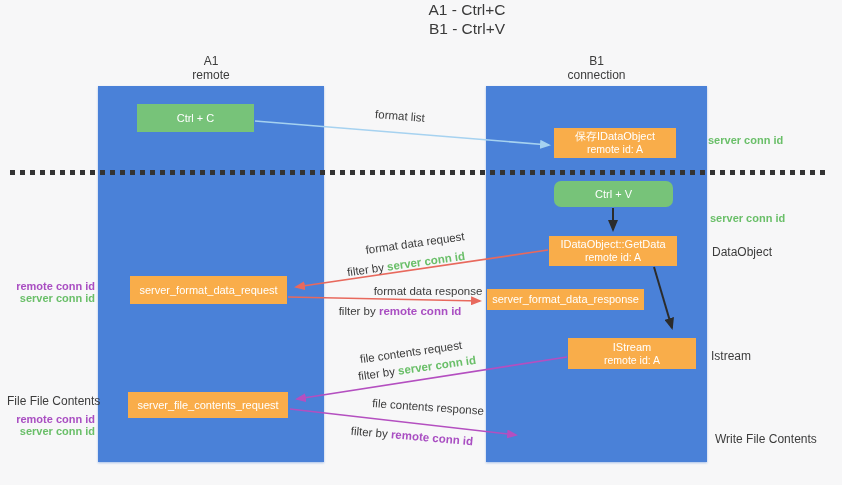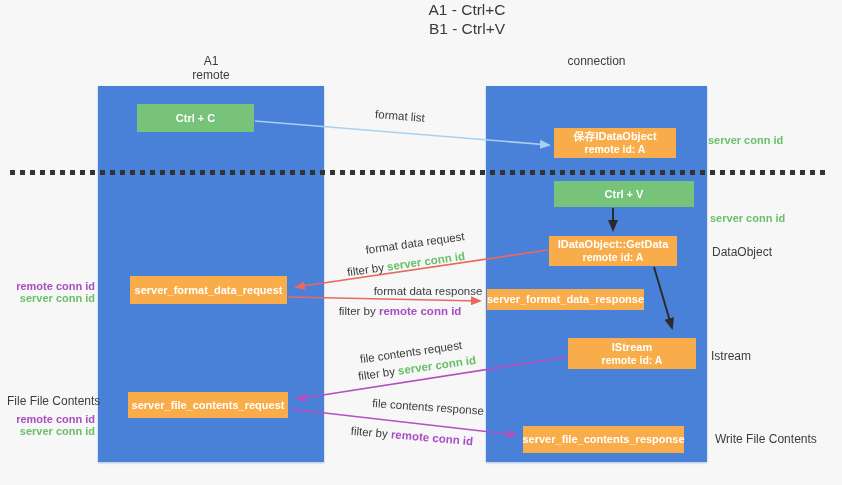--- a/index.html
+++ b/index.html
@@ -21,21 +21,21 @@
     background:#4a81d8;
     box-shadow:0 1px 2px rgba(74,129,216,.45);
   }
   .dashline{
     height:5px;
     background:repeating-linear-gradient(to right,#333333 0 5px,transparent 5px 10px);
   }
   .node{
     display:flex;flex-direction:column;align-items:center;justify-content:center;
     color:#ffffff;text-align:center;
-    font-size:11px;line-height:13px;font-weight:bold;
+    font-size:11px;line-height:13px;
   }
   .node-green{background:#77c379;}
   .node-orange{background:#f9ad4a;}
   .node .l2{font-size:10.5px;}
   .flow-label{
     white-space:nowrap;font-size:11.5px;color:#3c3c3c;
   }
   .centered{transform:translate(-50%,-50%);}
   .green-id{color:#6abf69;font-weight:bold;}
   .purple-id{color:#a94ec2;font-weight:bold;}
@@ -52,38 +52,39 @@
   <div class="abs title">
     <div>A1 - Ctrl+C</div>
     <div>B1 - Ctrl+V</div>
   </div>
 
   <div class="abs col-header" style="left:98px;top:54px;width:226px;">
     <div>A1</div>
     <div>remote</div>
   </div>
   <div class="abs col-header" style="left:486px;top:54px;width:221px;">
+    <div>B1</div>
     <div>connection</div>
   </div>
 
   <div class="abs column" style="left:98px;top:86px;width:226px;height:376px;"></div>
   <div class="abs column" style="left:486px;top:86px;width:221px;height:376px;"></div>
 
   <div class="abs dashline" style="left:10px;top:170px;width:815px;"></div>
 
   <div class="abs node node-green" style="left:137px;top:104px;width:117px;height:28px;">
     <div>Ctrl + C</div>
   </div>
 
   <div class="abs node node-orange" style="left:554px;top:128px;width:122px;height:30px;">
     <div>保存IDataObject</div>
     <div class="l2">remote id: A</div>
   </div>
 
-  <div class="abs node node-green" style="left:554px;top:181px;width:140px;height:26px;">
+  <div class="abs node node-green" style="left:554px;top:181px;width:119px;height:26px;border-radius:7px;">
     <div>Ctrl + V</div>
   </div>
 
   <div class="abs node node-orange" style="left:549px;top:236px;width:128px;height:30px;justify-content:center;">
     <div>IDataObject::GetData</div>
     <div class="l2">remote id: A</div>
   </div>
 
   <div class="abs node node-orange" style="left:130px;top:276px;width:157px;height:28px;">
     <div>server_format_data_request</div>
@@ -95,23 +96,20 @@
 
   <div class="abs node node-orange" style="left:568px;top:338px;width:128px;height:31px;">
     <div>IStream</div>
     <div class="l2">remote id: A</div>
   </div>
 
   <div class="abs node node-orange" style="left:128px;top:392px;width:160px;height:26px;">
     <div>server_file_contents_request</div>
   </div>
 
-  <div class="abs node node-orange" style="left:523px;top:426px;width:161px;height:27px;">
-    <div>server_file_contents_response</div>
-  </div>
 
   <svg class="overlay" width="842" height="485" viewBox="0 0 842 485">
     <defs>
       <marker id="mh-lb" markerUnits="userSpaceOnUse" markerWidth="11" markerHeight="9" refX="9" refY="4.5" orient="auto">
         <polygon points="0,0 11,4.5 0,9" fill="#a6d2f0"></polygon>
       </marker>
       <marker id="mh-bk" markerUnits="userSpaceOnUse" markerWidth="12" markerHeight="10" refX="10" refY="5" orient="auto">
         <polygon points="0,0 12,5 0,10" fill="#2b2b2b"></polygon>
       </marker>
       <marker id="mh-rd" markerUnits="userSpaceOnUse" markerWidth="11" markerHeight="9" refX="9" refY="4.5" orient="auto">

